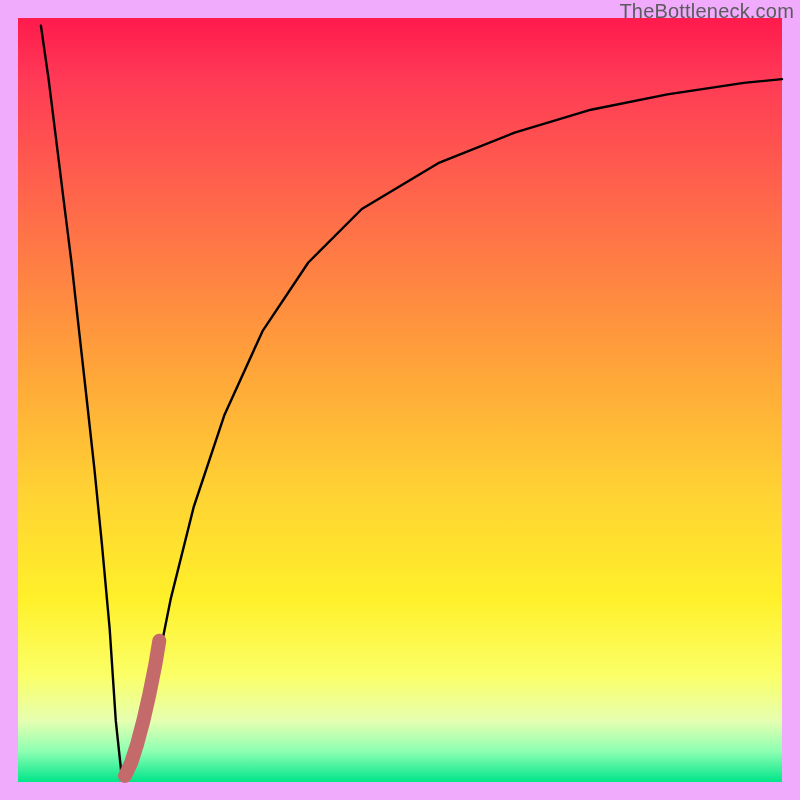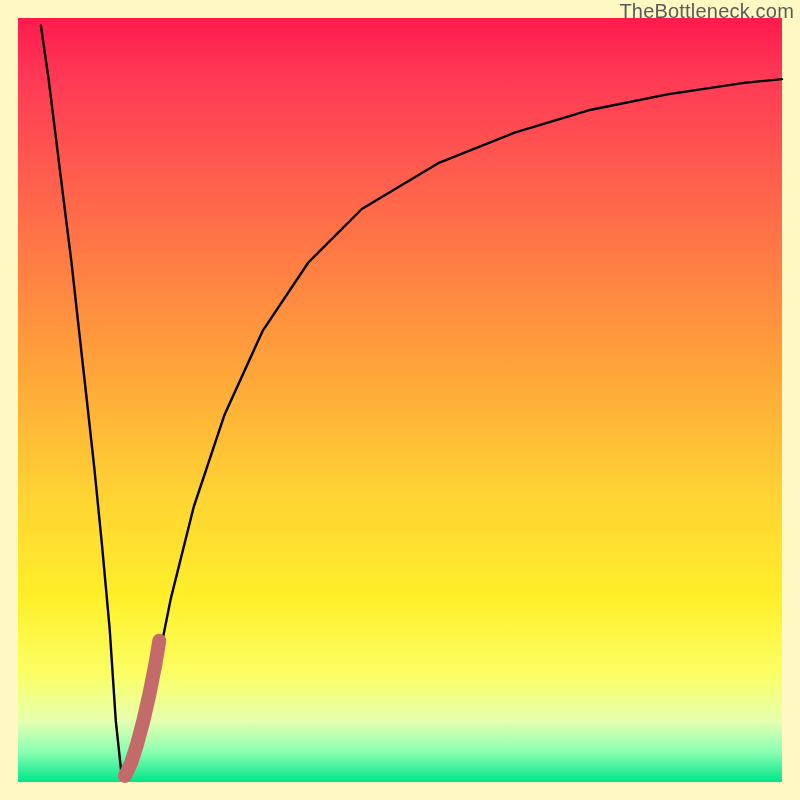--- a/index.html
+++ b/index.html
@@ -10,21 +10,21 @@
     background: #000;
     overflow: hidden;
     font-family: Arial, Helvetica, sans-serif;
   }
   .frame {
     position: absolute;
     left: 0;
     top: 0;
     width: 800px;
     height: 800px;
-    background: #fef9c3;
+    background: #f0abfc;
   }
   .plot {
     position: absolute;
     left: 18px;
     top: 18px;
     width: 764px;
     height: 764px;
     
     background: linear-gradient(
       to bottom,

